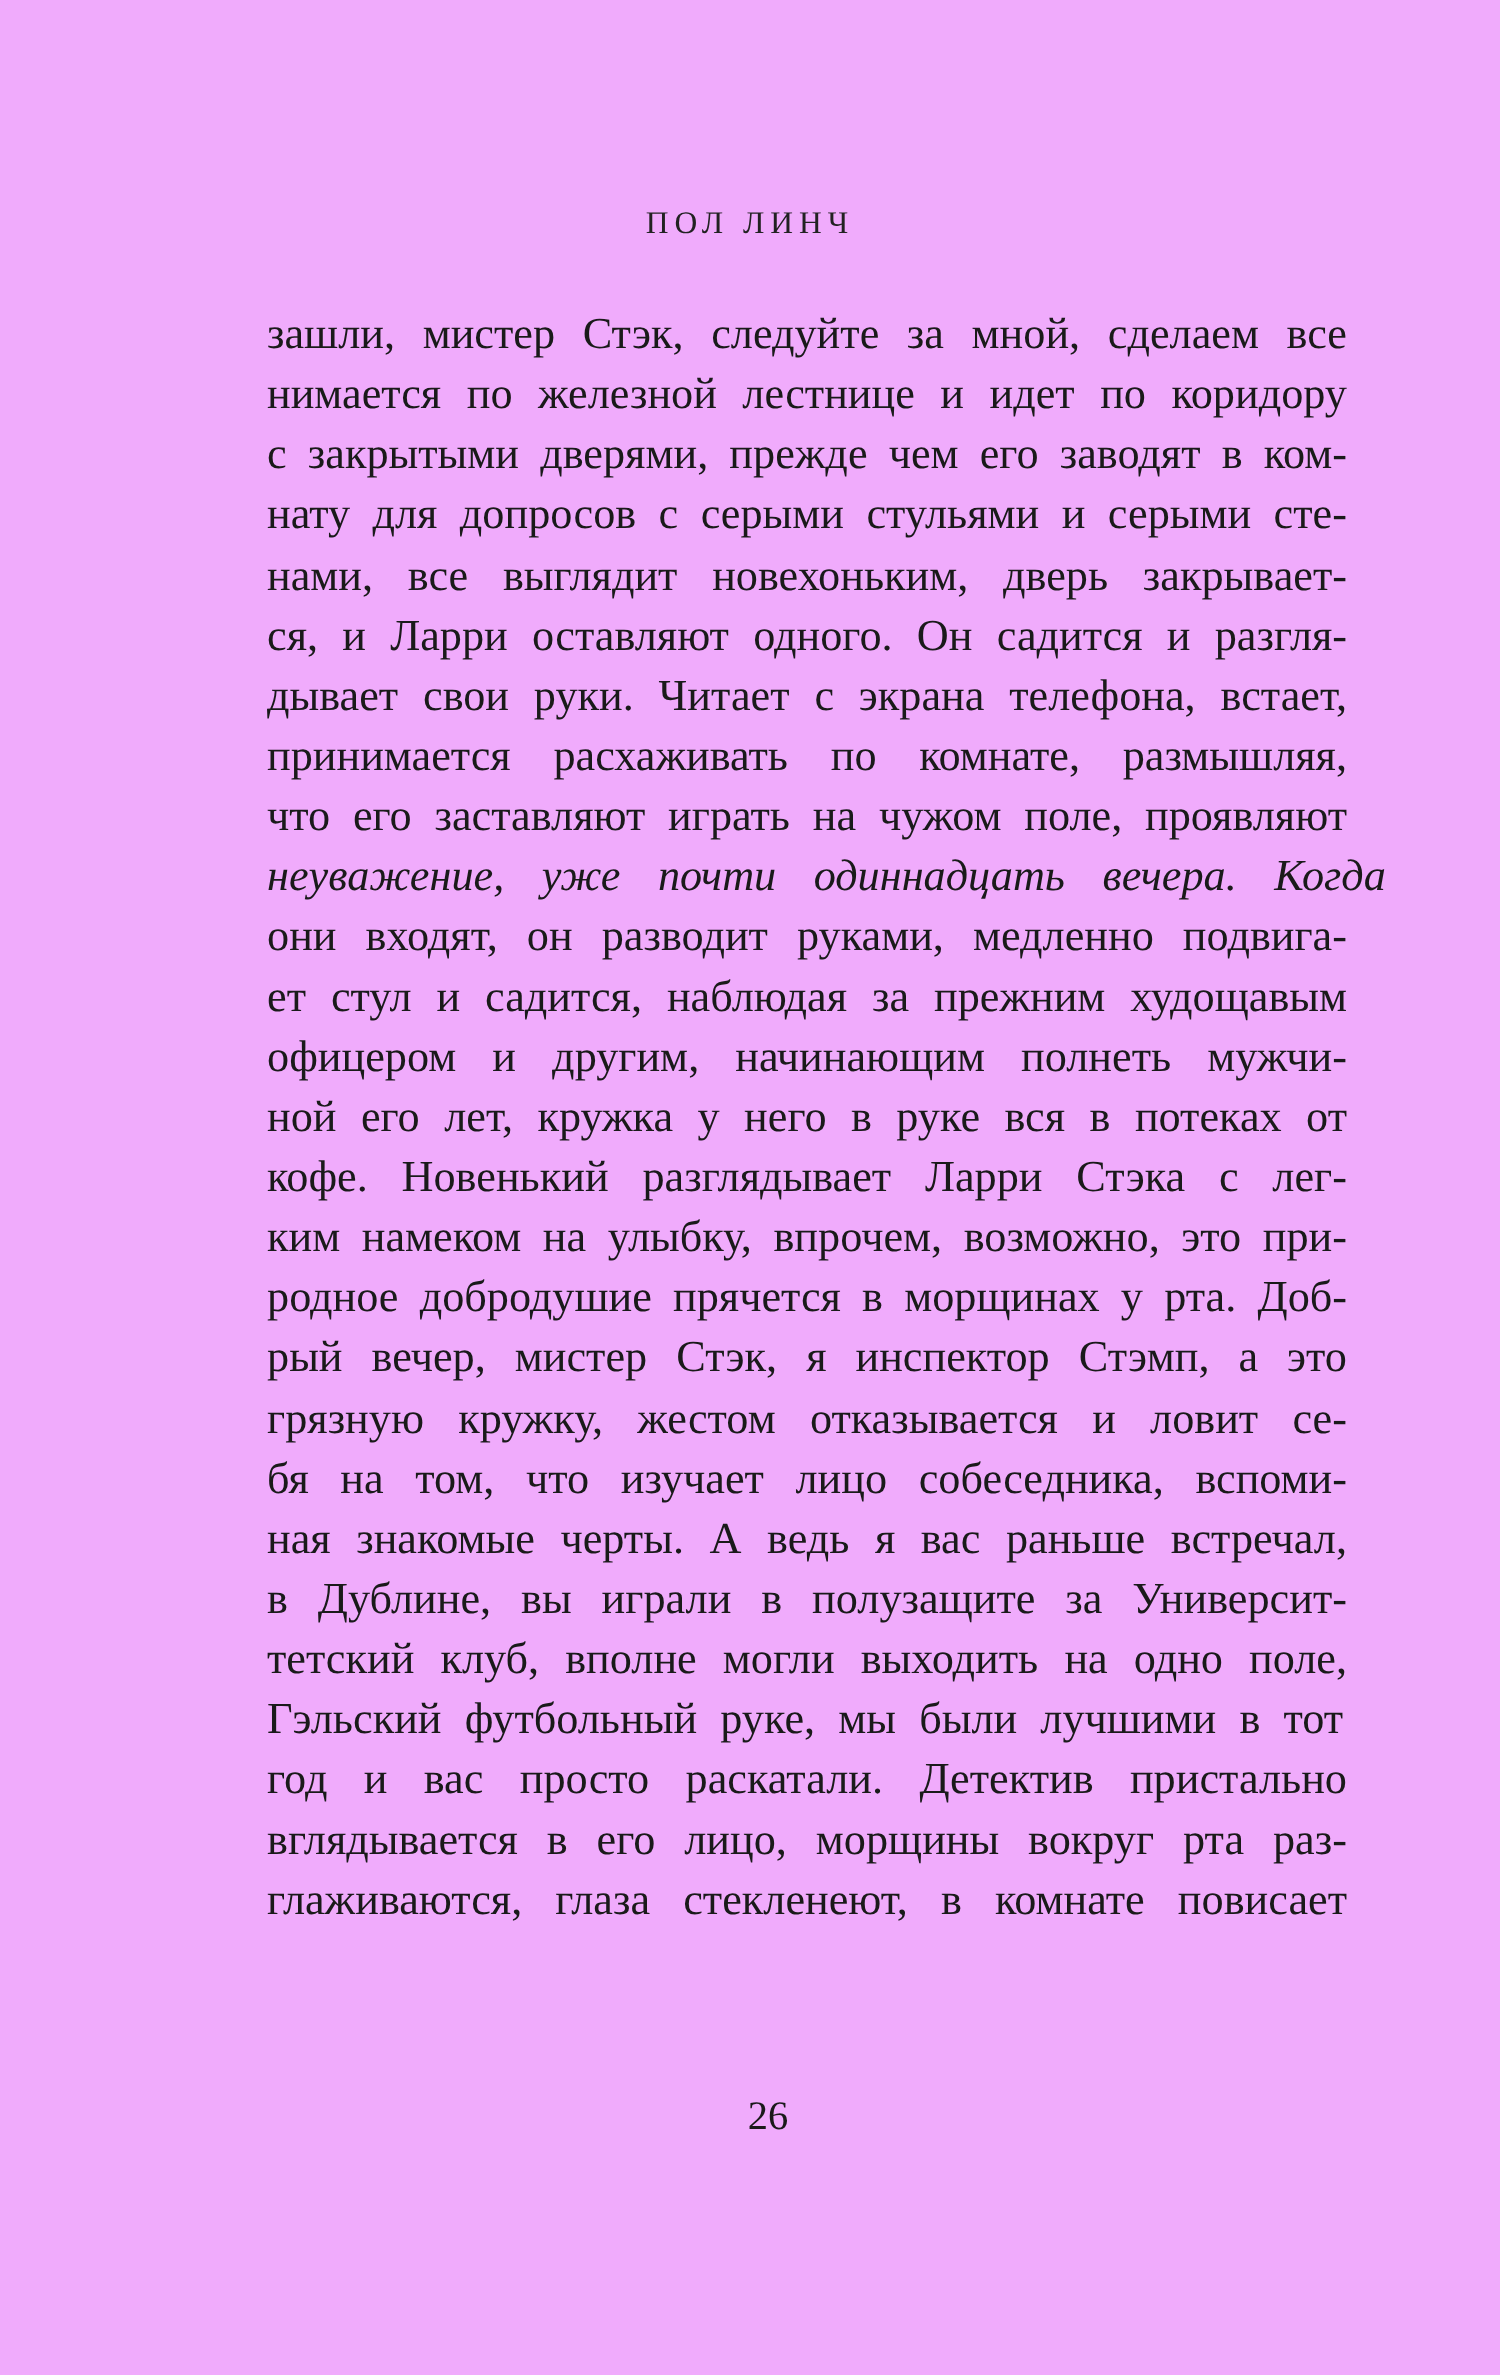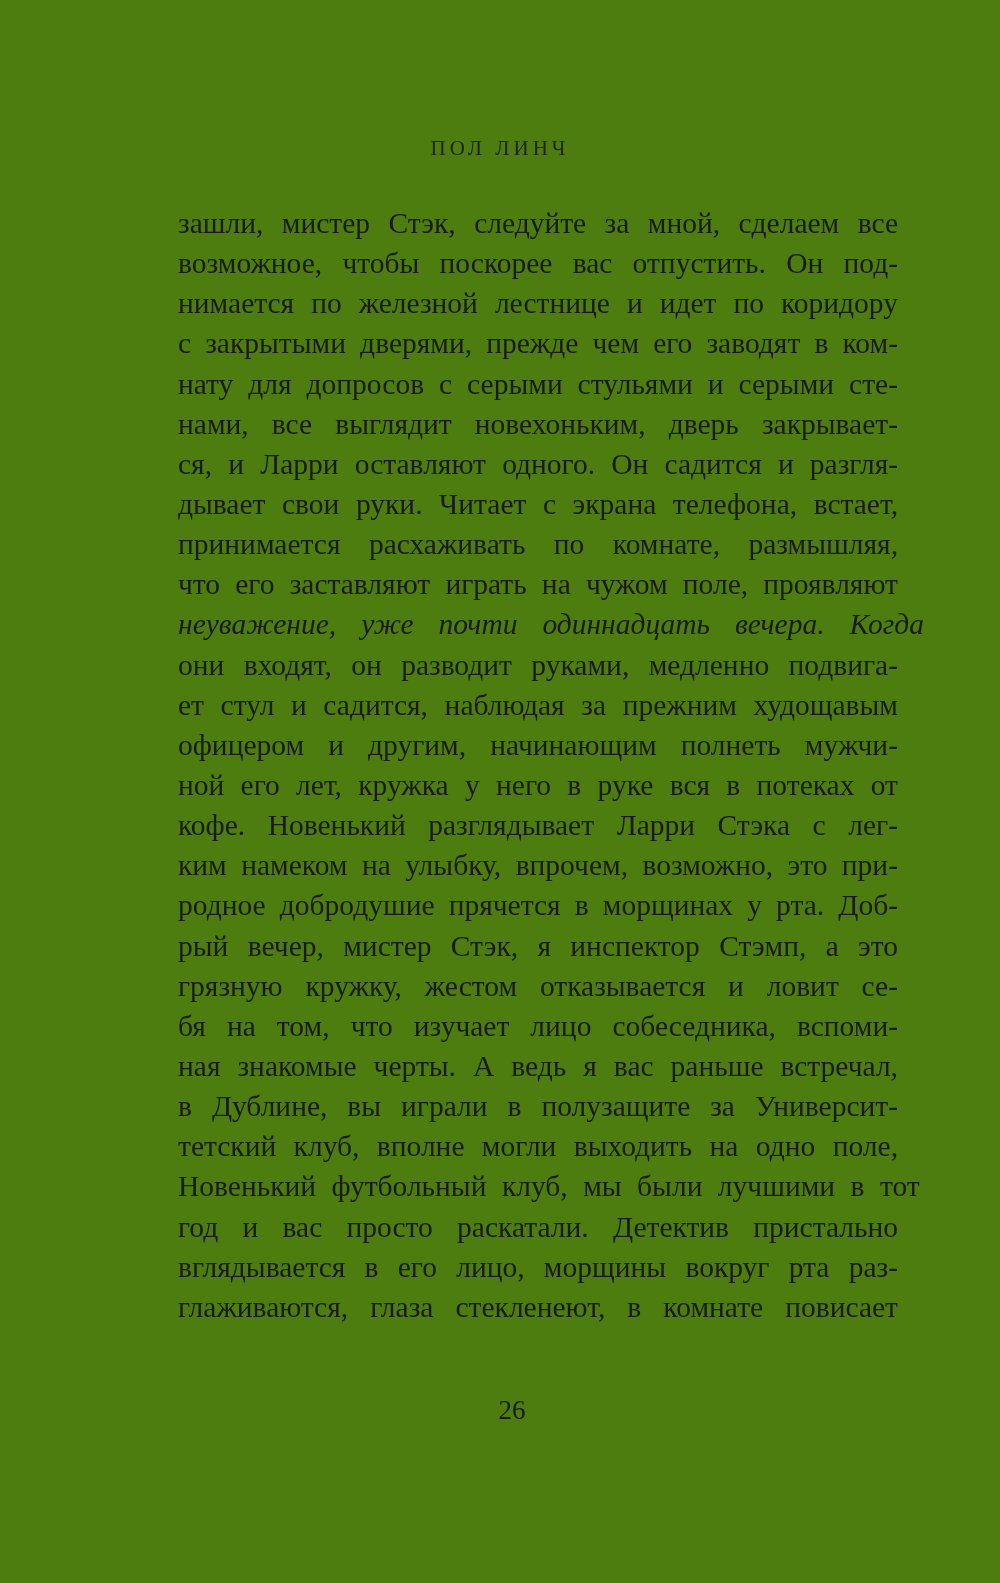--- a/index.html
+++ b/index.html
@@ -13,21 +13,21 @@
       position: relative;
       overflow: hidden;
       font-family: "Liberation Serif", "DejaVu Serif", serif;
       color: #1a1a1a;
     }
     .page {
       position: absolute;
       left: 0; top: 0;
       width: 1000px;
       height: 1583px;
-      background: #4d7c0f;
+      background: #f0abfc;
     }
     .running-head {
       position: absolute;
       top: 133px;
       left: 0;
       width: 1000px;
       text-align: center;
       font-size: 21px;
       letter-spacing: 4px;
       color: #222;
@@ -67,21 +67,20 @@
   </style>
 </head>
 <body>
 
 <div class="page">
 
   <div class="running-head">ПОЛ ЛИНЧ</div>
 
   <div class="body-text">
     <span class="line" style="white-space: nowrap; word-spacing: 11.03px; text-align-last: left;">зашли, мистер Стэк, следуйте за мной, сделаем все</span>
-    <span class="line" style="white-space: nowrap; word-spacing: 12.86px; text-align-last: left;">возможное, чтобы поскорее вас отпустить. Он под-</span>
     <span class="line" style="white-space: nowrap; word-spacing: 9.62px; text-align-last: left;">нимается по железной лестнице и идет по коридору</span>
     <span class="line" style="white-space: nowrap; word-spacing: 6.73px; text-align-last: left;">с закрытыми дверями, прежде чем его заводят в ком-</span>
     <span class="line" style="white-space: nowrap; word-spacing: 7.57px; text-align-last: left;">нату для допросов с серыми стульями и серыми сте-</span>
     <span class="line" style="white-space: nowrap; word-spacing: 15.77px; text-align-last: left;">нами, все выглядит новехоньким, дверь закрывает-</span>
     <span class="line" style="white-space: nowrap; word-spacing: 8.78px; text-align-last: left;">ся, и Ларри оставляют одного. Он садится и разгля-</span>
     <span class="line" style="white-space: nowrap; word-spacing: 9.18px; text-align-last: left;">дывает свои руки. Читает с экрана телефона, встает,</span>
     <span class="line" style="white-space: nowrap; word-spacing: 21.11px; text-align-last: left;">принимается расхаживать по комнате, размышляя,</span>
     <span class="line" style="white-space: nowrap; word-spacing: 7.8px; text-align-last: left;">что его заставляют играть на чужом поле, проявляют</span>
     <span class="line" style="white-space: nowrap; word-spacing: 17.59px; text-align-last: left; font-style: italic;">неуважение, уже почти одиннадцать вечера. Когда</span>
     <span class="line" style="white-space: nowrap; word-spacing: 12.02px; text-align-last: left;">они входят, он разводит руками, медленно подвига-</span>
@@ -90,21 +89,21 @@
     <span class="line" style="white-space: nowrap; word-spacing: 8.92px; text-align-last: left;">ной его лет, кружка у него в руке вся в потеках от</span>
     <span class="line" style="white-space: nowrap; word-spacing: 15.15px; text-align-last: left;">кофе. Новенький разглядывает Ларри Стэка с лег-</span>
     <span class="line" style="white-space: nowrap; word-spacing: 7.01px; text-align-last: left;">ким намеком на улыбку, впрочем, возможно, это при-</span>
     <span class="line" style="white-space: nowrap; word-spacing: 6.75px; text-align-last: left;">родное добродушие прячется в морщинах у рта. Доб-</span>
     <span class="line" style="white-space: nowrap; word-spacing: 11.96px; text-align-last: left;">рый вечер, мистер Стэк, я инспектор Стэмп, а это</span>
     <span class="line" style="white-space: nowrap; word-spacing: 15.45px; text-align-last: left;">грязную кружку, жестом отказывается и ловит се-</span>
     <span class="line" style="white-space: nowrap; word-spacing: 13.69px; text-align-last: left;">бя на том, что изучает лицо собеседника, вспоми-</span>
     <span class="line" style="white-space: nowrap; word-spacing: 9.64px; text-align-last: left;">ная знакомые черты. А ведь я вас раньше встречал,</span>
     <span class="line" style="white-space: nowrap; word-spacing: 12.58px; text-align-last: left;">в Дублине, вы играли в полузащите за Университ-</span>
     <span class="line" style="white-space: nowrap; word-spacing: 10.01px; text-align-last: left;">тетский клуб, вполне могли выходить на одно поле,</span>
-    <span class="line" style="white-space: nowrap; word-spacing: 8.07px; text-align-last: left;">Новенький футбольный клуб, мы были лучшими в тот</span>
+    <span class="line" style="white-space: nowrap; word-spacing: 8.07px; text-align-last: left;">Гэльский футбольный руке, мы были лучшими в тот</span>
     <span class="line" style="white-space: nowrap; word-spacing: 16.85px; text-align-last: left;">год и вас просто раскатали. Детектив пристально</span>
     <span class="line" style="white-space: nowrap; word-spacing: 11.88px; text-align-last: left;">вглядывается в его лицо, морщины вокруг рта раз-</span>
     <span class="line last" style="white-space: nowrap; word-spacing: 14.7px; text-align-last: left;">глаживаются, глаза стекленеют, в комнате повисает</span>
   </div>
 
   <div class="folio">26</div>
 
 </div>
 
 </body></html>

